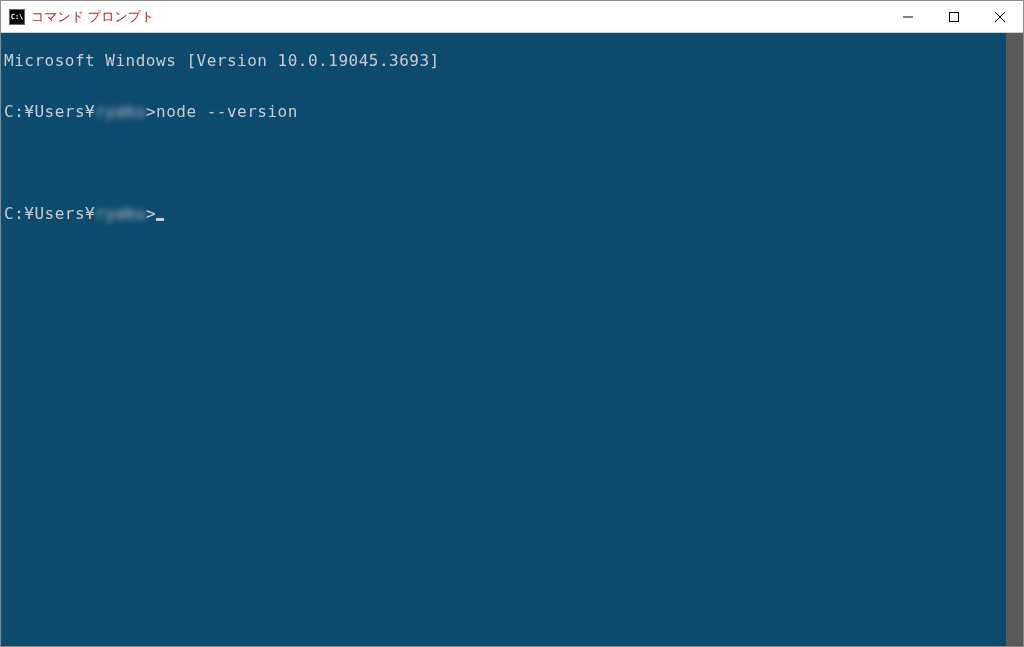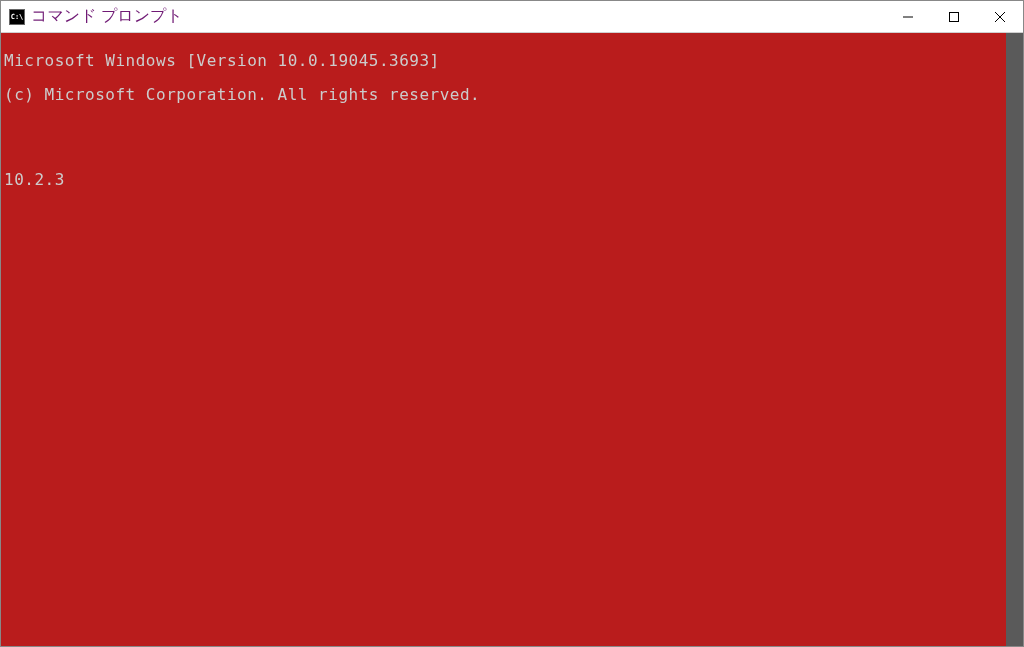--- a/index.html
+++ b/index.html
@@ -43,22 +43,22 @@
       color: #fff;
       font-size: 7px;
       display: flex;
       align-items: center;
       justify-content: center;
       font-family: monospace;
       font-weight: bold;
     }
     
     .title-text {
-      font-size: 16px;
-      color: #701a75;
+      font-size: 13px;
+      color: #b91c1c;
       flex: 1;
     }
     
     .window-controls {
       display: flex;
       height: 100%;
     }
     
     .control-btn {
       width: 46px;
@@ -70,21 +70,21 @@
     }
     
     .control-btn svg {
       width: 10px;
       height: 10px;
     }
     
     .terminal-container {
       flex: 1;
       display: flex;
-      background: #b91c1c;
+      background: #0c4a6e;
       overflow: hidden;
     }
     
     .terminal-content {
       flex: 1;
       padding: 2px 0 0 3px;
       font-family: 'MS Gothic', 'Consolas', monospace;
       font-size: 16px;
       line-height: 17px;
       color: #cccccc;
@@ -157,25 +157,25 @@
             <line x1="0" y1="0" x2="10" y2="10" stroke="#000" stroke-width="1"></line>
             <line x1="10" y1="0" x2="0" y2="10" stroke="#000" stroke-width="1"></line>
           </svg>
       </div>
     </div>
   </div>
 
   <div class="terminal-container">
     <div class="terminal-content">
 <span class="terminal-line">Microsoft Windows [Version 10.0.19045.3693]</span>
-<span class="terminal-line">(c) Microsoft Corporation. All rights reserved.</span>
 <span class="terminal-line"></span>
+<span class="terminal-line"><span>C:¥Users¥</span><span class="blurred">ryaku</span><span>&gt;</span><span>node --version</span></span>
 <span class="terminal-line"> </span>
-<span class="terminal-line">10.2.3</span>
 <span class="terminal-line"> </span>
+<span class="terminal-line"><span>C:¥Users¥</span><span class="blurred">ryaku</span><span>&gt;</span><span class="cursor"></span></span>
     </div>
     <div class="scrollbar">
       <div class="scrollbar-track">
         <div class="scrollbar-thumb"></div>
       </div>
     </div>
   </div>
 </div>
 
 </body></html>

